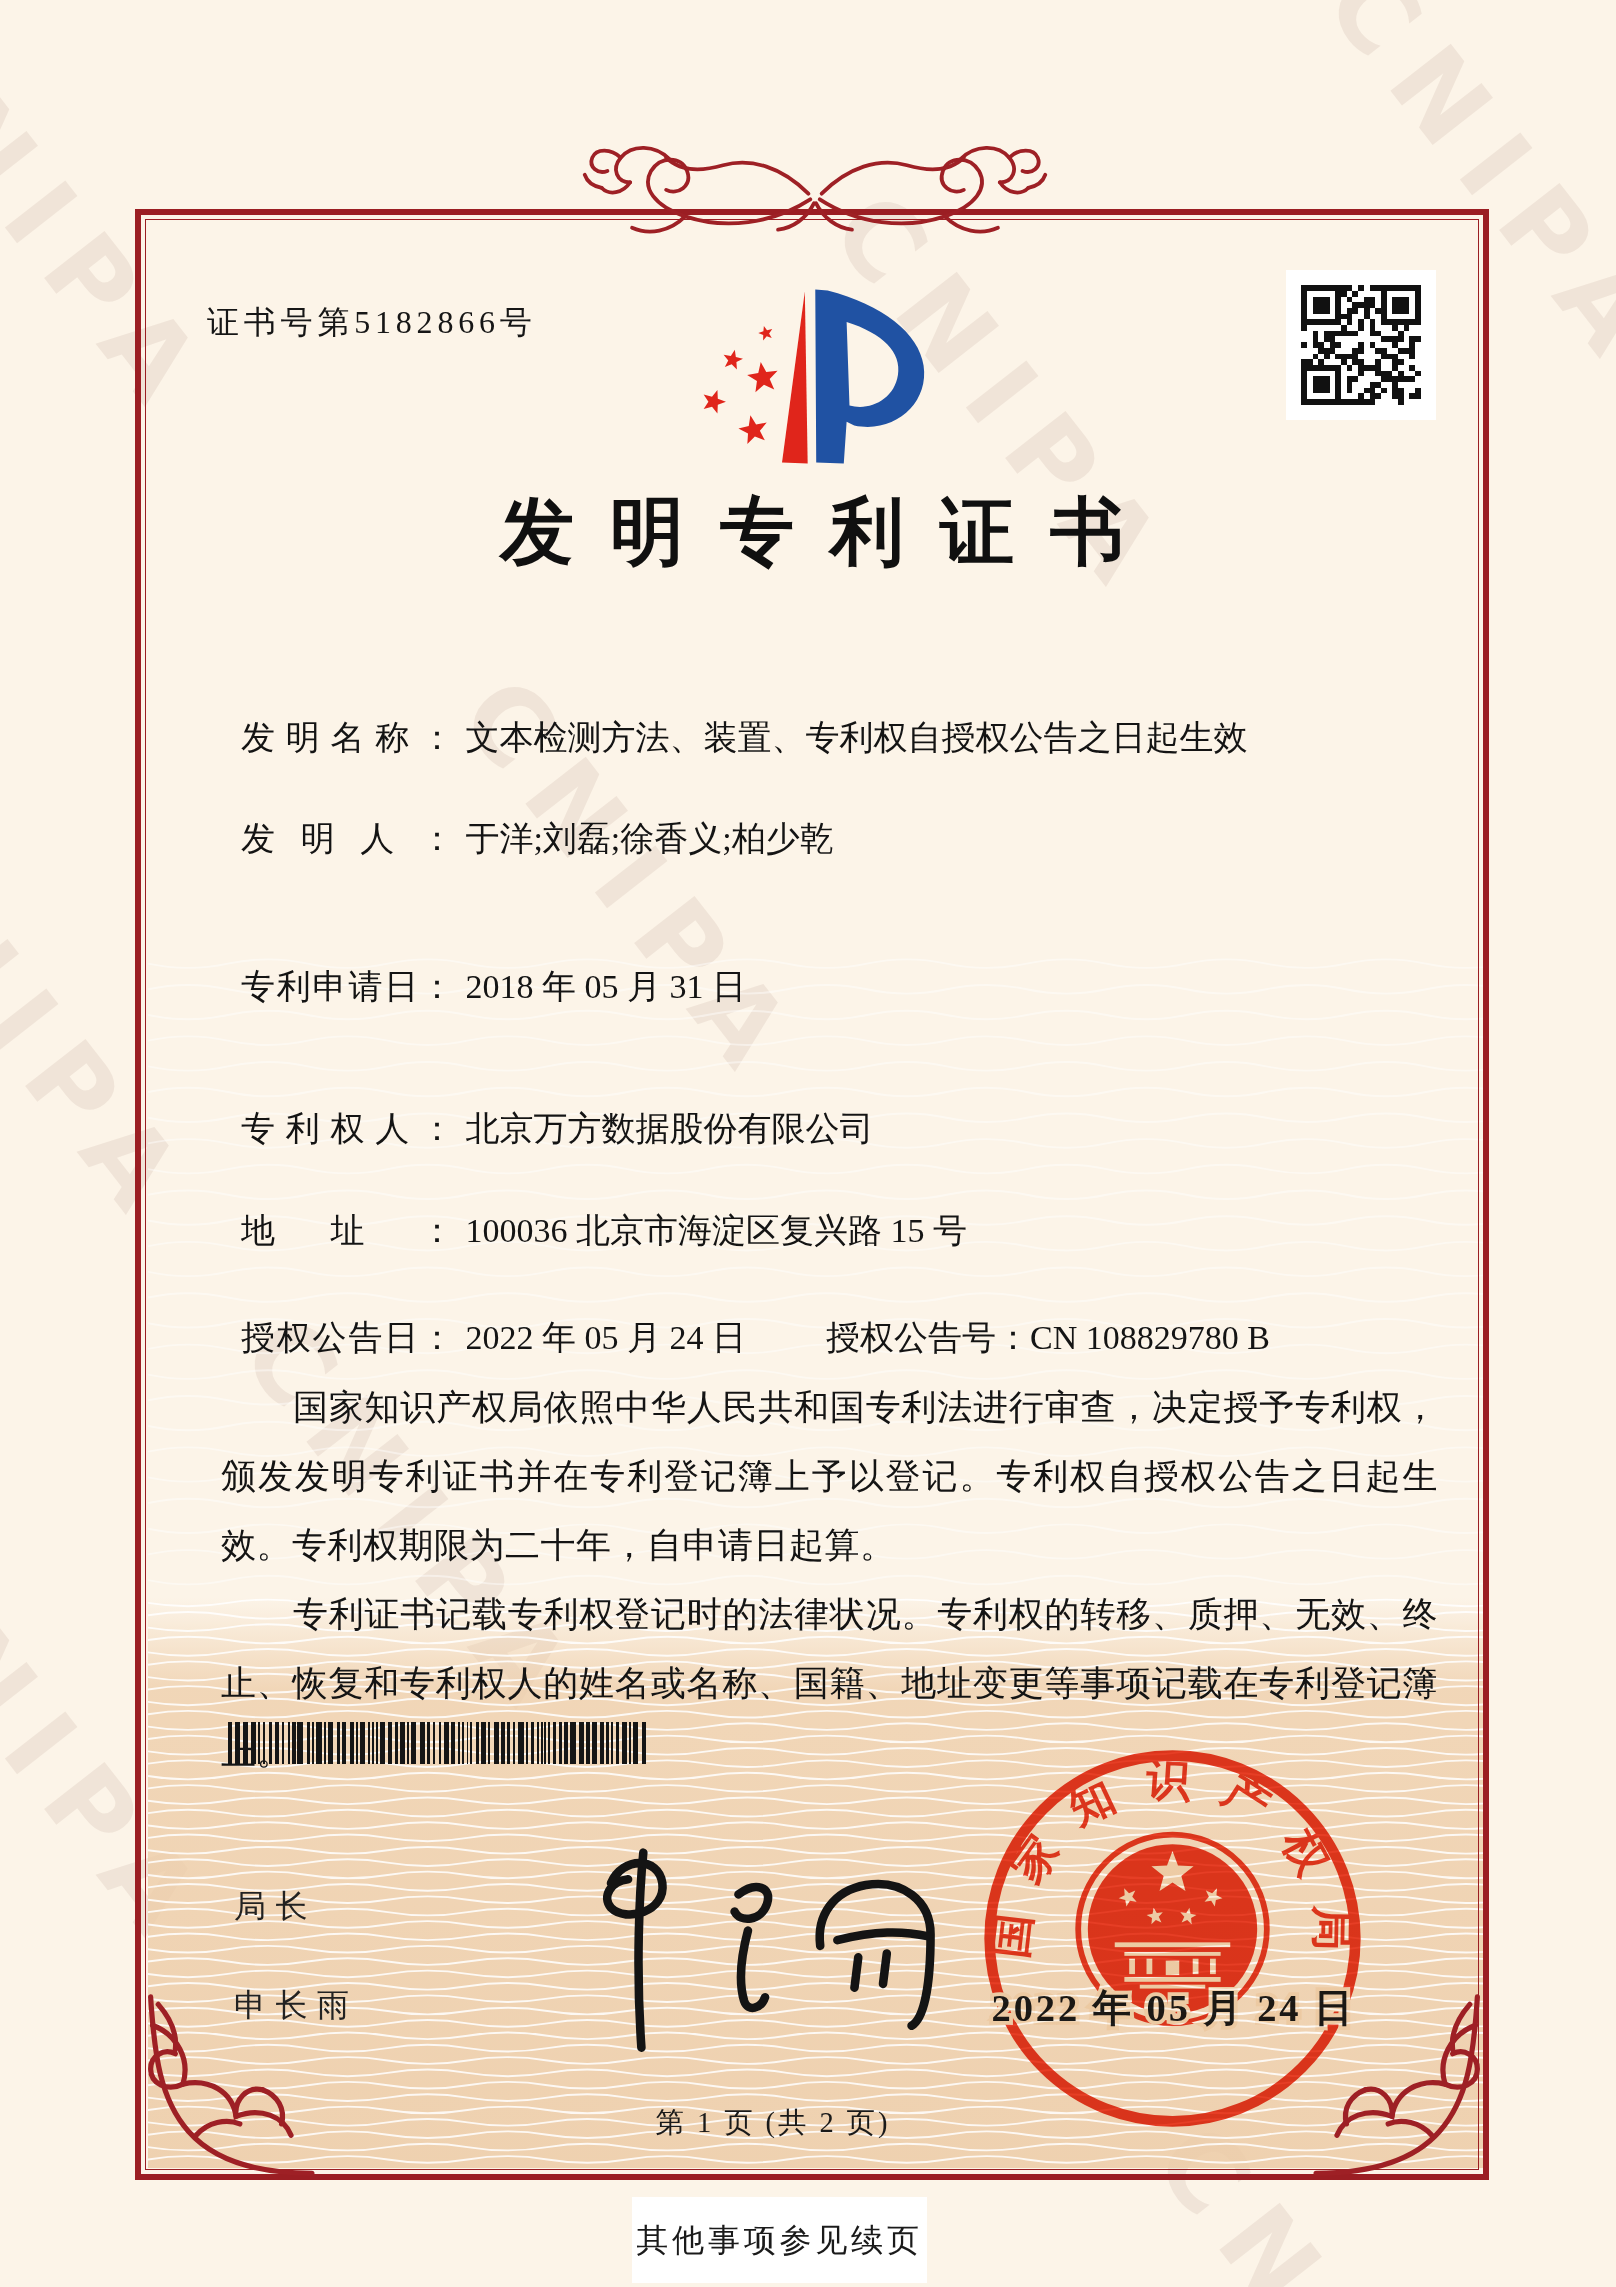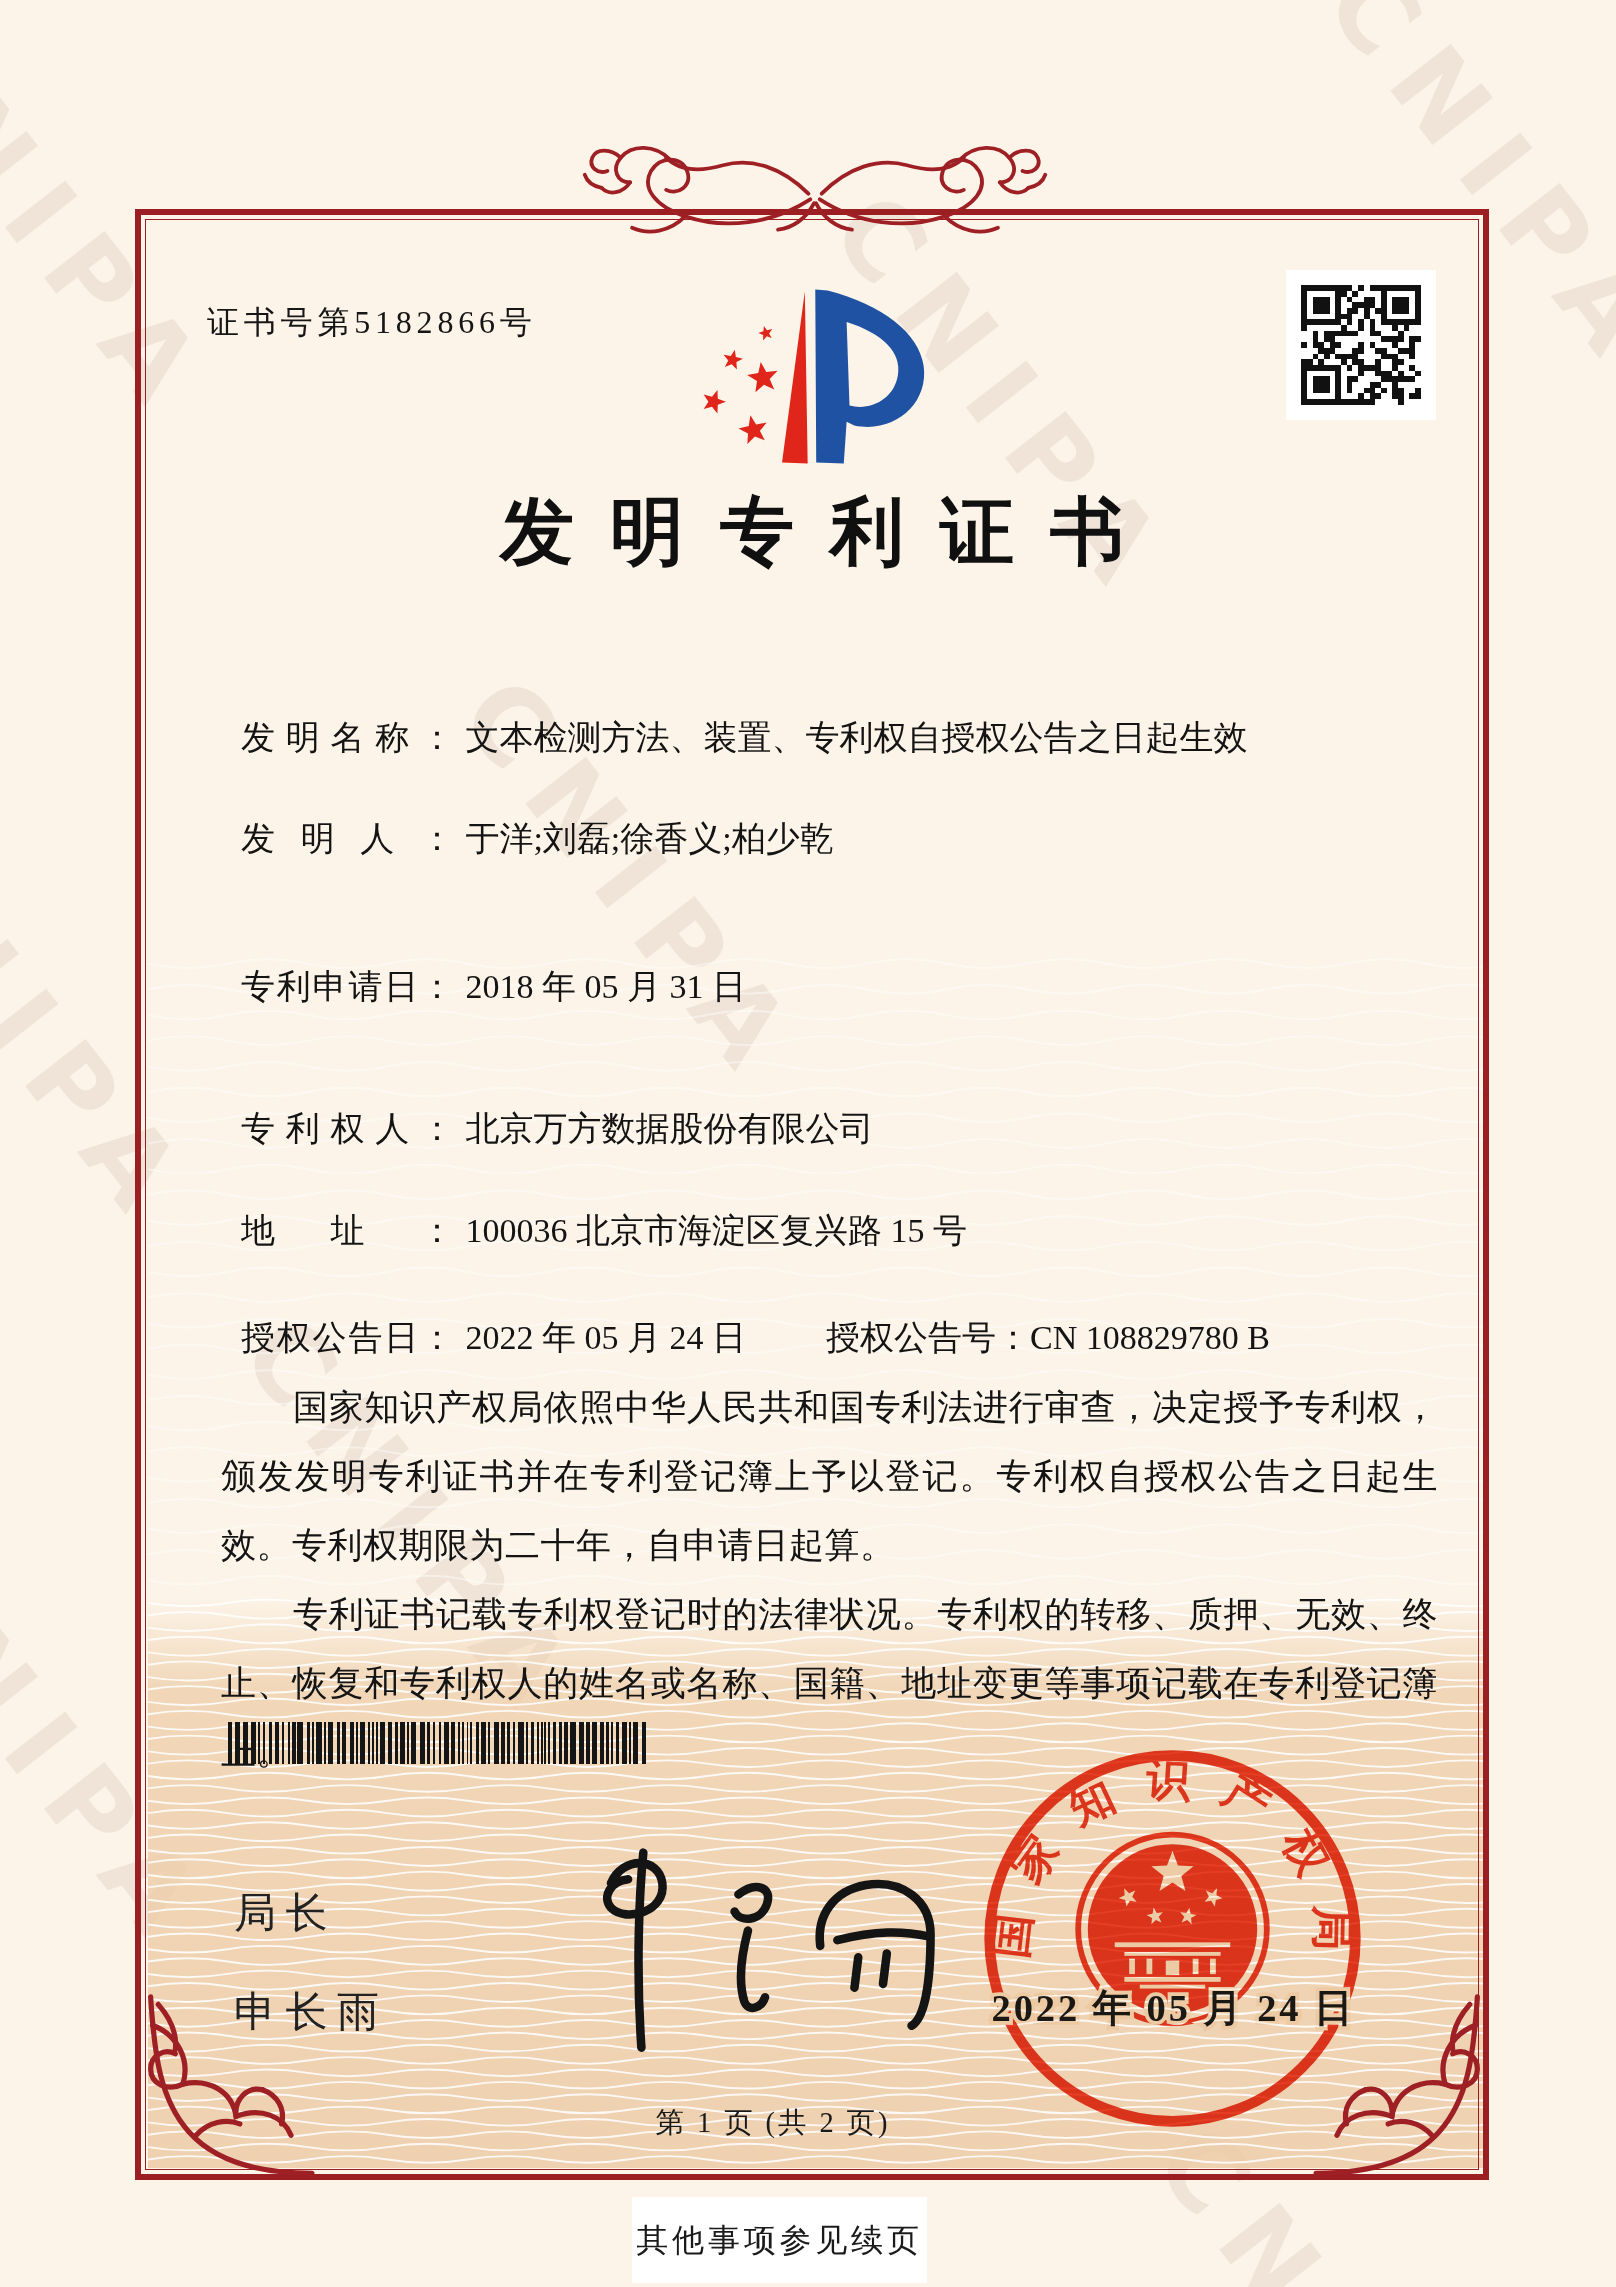--- a/index.html
+++ b/index.html
@@ -39,21 +39,21 @@
   .row .val{margin-left:11.4px;}
   .row .part2{position:absolute;left:605px;top:0;}
 
   .paras{position:absolute;left:221px;top:1373px;width:1217px;z-index:6;font-family:Liberation Serif, serif;}
   .paras p{margin:0;font-size:35px;line-height:69px;text-indent:72px;letter-spacing:0.5px;color:#141414;text-align:justify;}
 
   #barcode{position:absolute;left:228px;top:1722px;width:418px;height:42px;display:flex;z-index:6;}
   #barcode i{display:block;height:100%;}
   #barcode i.bar{background:#151515;}
 
-  .officer{position:absolute;left:234px;font-size:42px;letter-spacing:9.5px;z-index:6;color:#222;
+  .officer{position:absolute;left:234px;font-size:32px;letter-spacing:9.5px;z-index:6;color:#222;
            font-family:"Liberation Sans","DejaVu Sans",sans-serif;font-weight:500;}
   .signature{position:absolute;left:552px;top:1824px;z-index:6;}
 
   .seal{position:absolute;left:980px;top:1746px;z-index:7;mix-blend-mode:multiply;opacity:.97;}
   .seal text{font-family:"Liberation Serif","DejaVu Serif",serif;}
 
   .pageinfo{position:absolute;left:535px;top:2104px;width:476px;text-align:center;font-size:28.5px;
             letter-spacing:2.9px;z-index:6;color:#1a1a1a;}
   .footnote{position:absolute;left:632px;top:2197px;width:295px;height:86px;background:#ffffff;z-index:6;
             text-align:center;line-height:86px;font-size:32px;letter-spacing:3.8px;color:#1a1a1a;}

